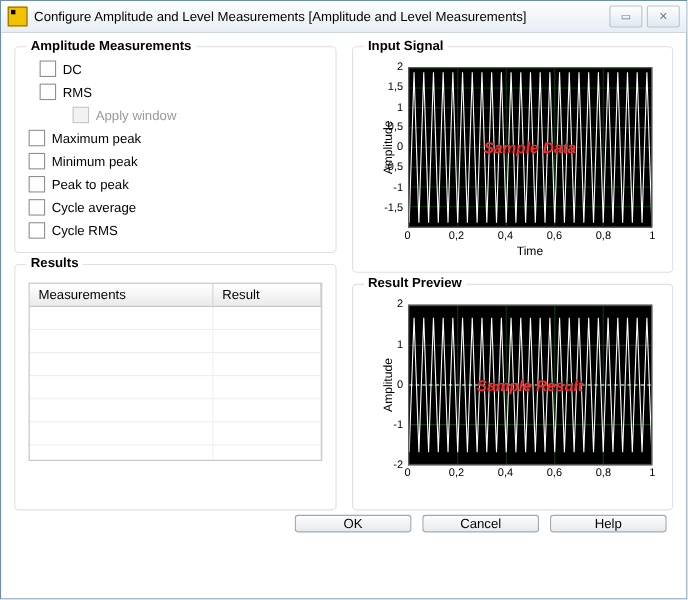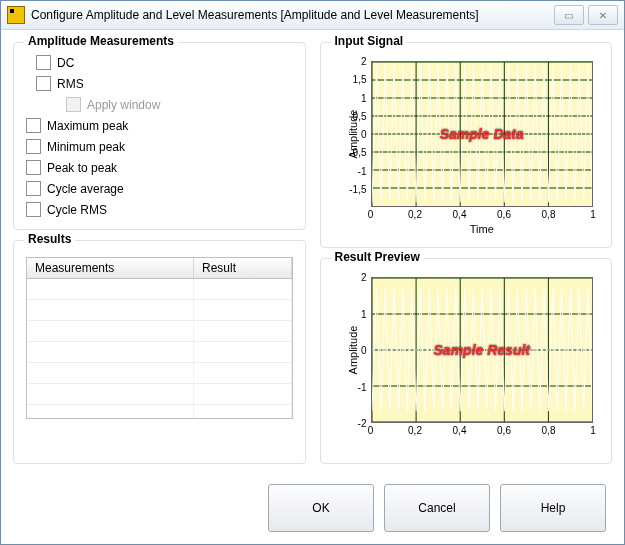--- a/index.html
+++ b/index.html
@@ -3,21 +3,21 @@
 <meta charset="utf-8">
 <style>
 html,body{margin:0;padding:0;font-family:"Segoe UI",Tahoma,sans-serif;font-size:12px;color:#000;background:#fff}
 .window{width:625px;height:545px;border:1px solid #6f8ea8;box-sizing:border-box;display:flex;flex-direction:column}
 .titlebar{height:28px;background:linear-gradient(to bottom,#fdfefe,#e8eef5);border-bottom:1px solid #cfd8e1;display:flex;align-items:center;padding:0 6px}
 .titlebar .icon{width:16px;height:16px;background:#f2c200;border:1px solid #8a6d00;position:relative;margin-right:6px}
 .titlebar .icon:before{content:"";position:absolute;left:2px;top:2px;width:4px;height:4px;background:#000}
 .titlebar .title{flex:1;font-size:12px;color:#000}
 .titlebar .wb{display:flex;gap:4px}
 .titlebar .wbtn{width:28px;height:18px;border:1px solid #b6c3cf;border-radius:2px;background:linear-gradient(to bottom,#fdfefe,#e1e9f1);display:flex;align-items:center;justify-content:center;font-size:10px;color:#6a7c8c}
-.body{flex:1;padding:12px 12px 8px 12px;display:flex;flex-direction:column;gap:16px}
+.body{flex:1;padding:12px 12px 8px 12px;display:flex;flex-direction:column;gap:0}
 .cols{display:flex;gap:14px}
 .col{flex:1;display:flex;flex-direction:column;gap:10px}
 .group{border:1px solid #e0e0e0;border-radius:4px;padding:12px 12px 12px 12px;position:relative}
 .group>.legend{position:absolute;top:-9px;left:10px;background:#fff;padding:0 4px;font-weight:bold}
 .opts{display:flex;flex-direction:column;gap:6px}
 .ind{margin-left:10px}
 .ind2{margin-left:40px}
 .chk{display:flex;align-items:center;gap:6px}
 .chkbox{width:13px;height:13px;border:1px solid #8f8f8f;background:#fff}
 .disabled{color:#9a9a9a}
@@ -26,31 +26,31 @@
 .thead{display:flex;background:linear-gradient(to bottom,#fff,#eaeaea);border-bottom:1px solid #c0c0c0}
 .th{padding:3px 8px;border-right:1px solid #d5d5d5}
 .th.c1{flex:0 0 150px}
 .th.c2{flex:1}
 .trow{display:flex;border-bottom:1px solid #ededed;height:20px}
 .td{padding:2px 8px;border-right:1px solid #f0f0f0}
 .td.c1{flex:0 0 150px}
 .td.c2{flex:1}
 .chartwrap{height:180px;display:flex}
 .chart{flex:1;position:relative}
-.plot{position:absolute;left:38px;top:6px;right:6px;bottom:28px;background:#fef9c3;border:1px solid #666;overflow:hidden}
+.plot{position:absolute;left:38px;top:6px;right:6px;bottom:28px;background:#000000;border:1px solid #666;overflow:hidden}
 .plot svg{width:100%;height:100%;display:block}
 .yaxis{position:absolute;left:0;top:6px;bottom:28px;width:36px}
 .ytick{position:absolute;right:2px;font-size:10px;transform:translateY(-50%)}
 .ylabel{position:absolute;left:-4px;top:50%;transform:translateY(-50%) rotate(-90deg);font-size:11px}
 .xaxis{position:absolute;left:38px;right:6px;bottom:0;height:26px}
 .xtick{position:absolute;top:0;font-size:10px;transform:translateX(-50%)}
 .xlabel{position:absolute;left:50%;bottom:0;transform:translateX(-50%);font-size:11px}
 .overlay{position:absolute;left:50%;top:50%;transform:translate(-50%,-50%);color:#ff2a2a;font-weight:bold;font-style:italic;font-size:14px;text-shadow:0 0 2px #000}
 .btns{display:flex;justify-content:flex-end;gap:10px;padding:4px 6px 2px 0}
-.btn{min-width:80px;padding:16px 12px;border:1px solid #9da9b5;border-radius:3px;background:linear-gradient(to bottom,#fdfdfd,#e6e9ee);text-align:center}
+.btn{min-width:80px;padding:0 12px;border:1px solid #9da9b5;border-radius:3px;background:linear-gradient(to bottom,#fdfdfd,#e6e9ee);text-align:center}
 </style>
 </head>
 <body>
 
 <div class="window">
   <div class="titlebar">
     <div class="icon"></div>
     <div class="title">Configure Amplitude and Level Measurements [Amplitude and Level Measurements]</div>
     <div class="wb">
       <div class="wbtn">▭</div>

